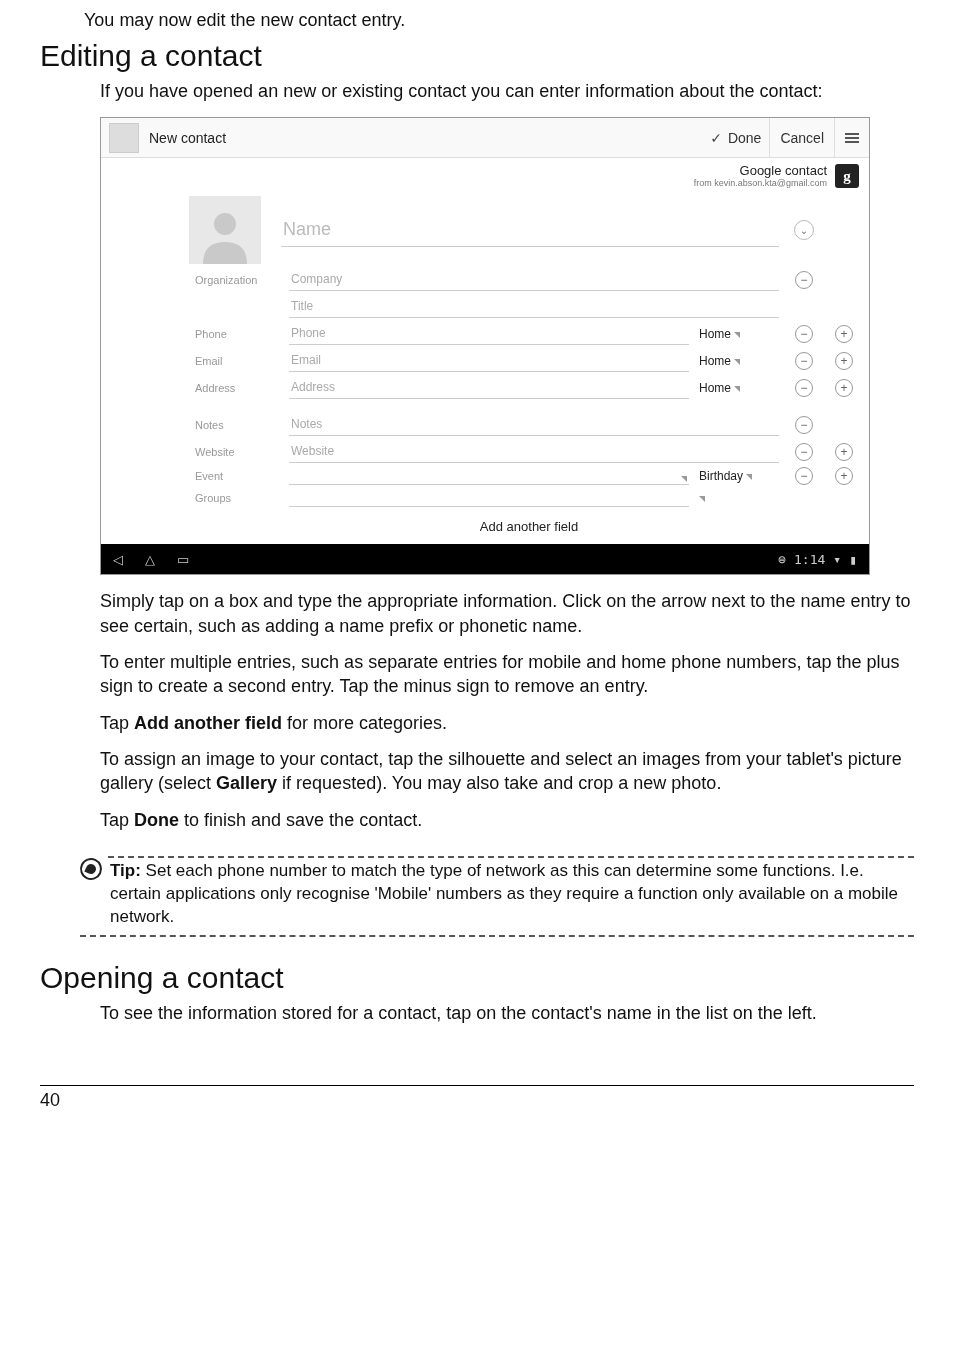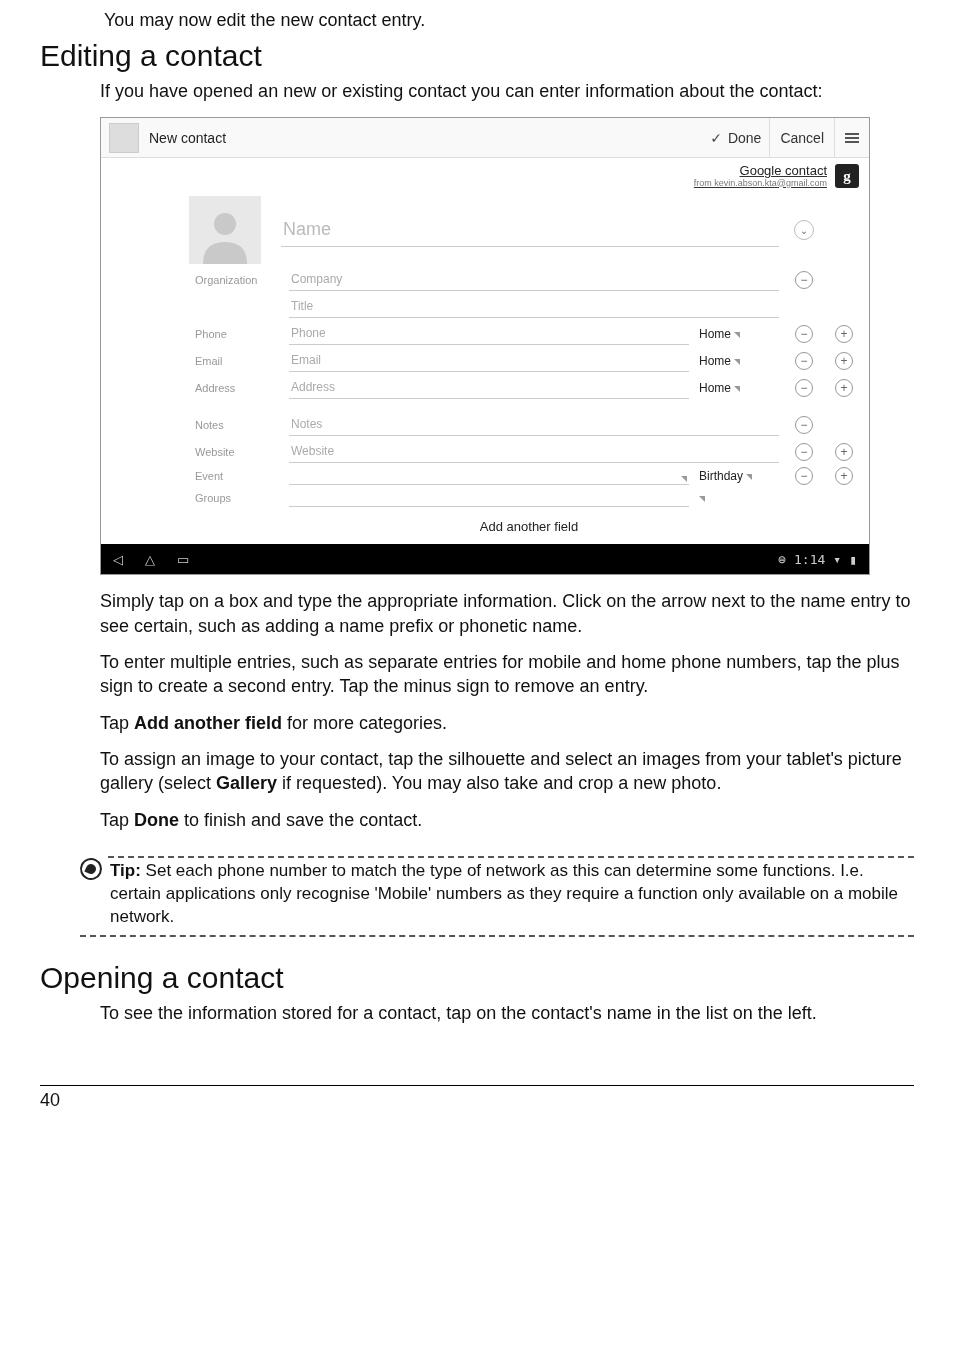--- a/index.html
+++ b/index.html
@@ -6,21 +6,21 @@
   body {
     font-family: "Segoe UI", Tahoma, Arial, sans-serif;
     color: #111;
     background: #fff;
     width: 954px;
     margin: 0 auto;
     padding: 0 40px;
   }
   .intro-text {
     font-size: 18px;
-    margin: 10px 0 8px 64px;
+    margin: 10px 0 8px 44px;
   }
   h2.section-heading {
     font-size: 30px;
     font-weight: 400;
     margin: 8px 0 4px 0;
   }
   .body-text {
     font-size: 18px;
     line-height: 1.35;
     margin: 6px 0 6px 60px;
@@ -104,21 +104,20 @@
     flex:1;
     background:#fff;
     padding: 0 0 0 0;
   }
   .account-row {
     display:flex;
     justify-content: flex-end;
     align-items:center;
     padding: 6px 10px;
     gap:8px;
-    text-decoration:underline;
   }
   .account-text {
     text-align: right;
     line-height: 1.1;
   }
   .account-text .line1 { font-size: 13px; color:#222; }
   .account-text .line2 { font-size: 9px; color:#777; }
   .google-badge {
     width: 24px; height: 24px;
     background:#222;

